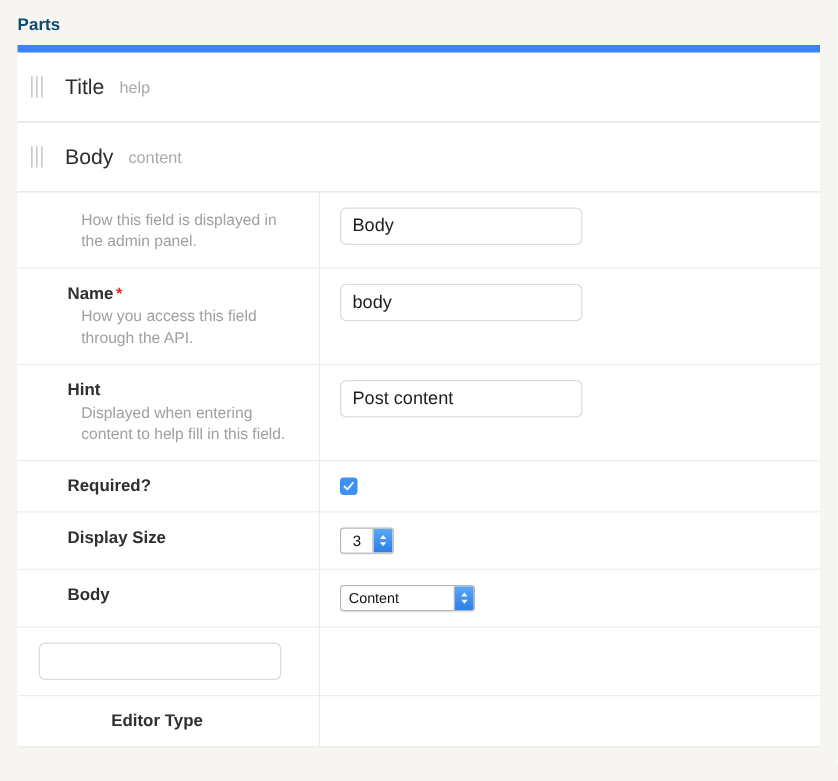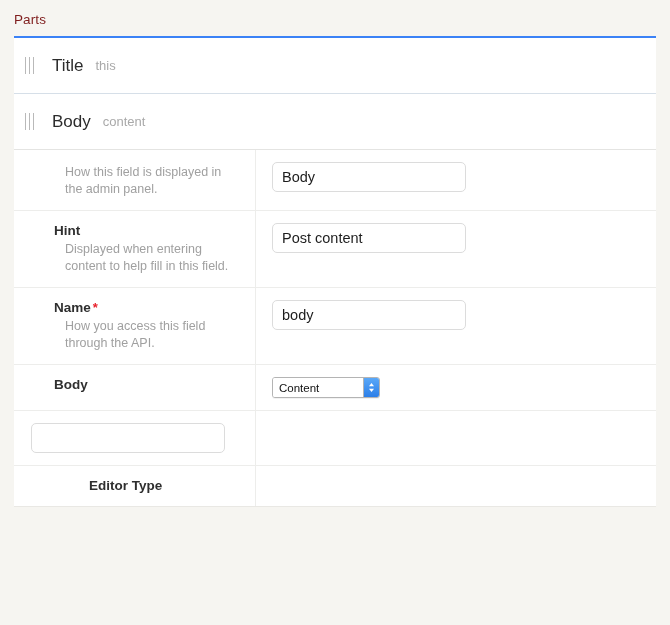--- a/index.html
+++ b/index.html
@@ -10,29 +10,29 @@
     width: 670px;
     height: 625px;
     background: #f6f5f1;
     font-family: "Liberation Sans", sans-serif;
     -webkit-font-smoothing: antialiased;
     overflow: hidden;
   }
 
   .page-title {
     font-size: 13.5px;
-    font-weight: normal;
-    color: #7f1d1d;
+    font-weight: bold;
+    color: #0c4a6e;
     padding: 12px 0 9px 14px;
     letter-spacing: 0.1px;
   }
 
   .card {
     background: #ffffff;
-    border-top: 2px solid #3b82f6;
+    border-top: 6px solid #3b82f6;
     border-bottom: 1px solid #e9e8e4;
     margin: 0 14px 0 14px;
     box-sizing: border-box;
     width: 642px;
   }
 
   
   .part-row {
     display: flex;
     align-items: center;
@@ -232,21 +232,21 @@
 
 <div class="card">
 
   <div class="part-row divider-blue">
     <div class="drag-handle">
       <span></span>
         <span></span>
         <span></span>
     </div>
     <div class="part-name">Title</div>
-    <div class="part-type">this</div>
+    <div class="part-type">help</div>
   </div>
 
   <div class="part-row divider-grey">
     <div class="drag-handle">
       <span></span>
         <span></span>
         <span></span>
     </div>
     <div class="part-name">Body</div>
     <div class="part-type">content</div>
@@ -258,39 +258,67 @@
       <div class="scell-label">
         <div class="help">How this field is displayed in the admin panel.</div>
       </div>
       <div class="scell-value">
         <input class="text-input" type="text" value="Body" style="">
       </div>
     </div>
 
     <div class="srow">
       <div class="scell-label">
+        <div class="lbl"><span>Name</span><span class="req-star">*</span></div>
+        <div class="help">How you access this field through the API.</div>
+      </div>
+      <div class="scell-value">
+        <input class="text-input" type="text" value="body" style="">
+      </div>
+    </div>
+
+    <div class="srow">
+      <div class="scell-label">
         <div class="lbl"><span>Hint</span><span class="req-star"></span></div>
         <div class="help">Displayed when entering content to help fill in this field.</div>
       </div>
       <div class="scell-value">
         <input class="text-input" type="text" value="Post content" style="">
       </div>
     </div>
 
     <div class="srow">
       <div class="scell-label">
-        <div class="lbl"><span>Name</span><span class="req-star">*</span></div>
-        <div class="help">How you access this field through the API.</div>
-      </div>
-      <div class="scell-value">
-        <input class="text-input" type="text" value="body" style="">
-      </div>
-    </div>
-
-
+        <div class="lbl"><span>Required?</span></div>
+      </div>
+      <div class="scell-value">
+        <div class="cbx">
+          <svg width="10" height="10" viewBox="0 0 10 10">
+            <path d="M1.6 5.2 L3.9 7.5 L8.4 2.2" fill="none" stroke="#ffffff" stroke-width="1.5" stroke-linecap="round" stroke-linejoin="round"></path>
+          </svg>
+        </div>
+      </div>
+    </div>
+
+    <div class="srow">
+      <div class="scell-label">
+        <div class="lbl"><span>Display Size</span></div>
+      </div>
+      <div class="scell-value">
+        <div class="stepper">
+          <div class="stepper-val">3</div>
+          <div class="stepper-btn">
+            <svg width="9" height="13" viewBox="0 0 9 13" class="chev">
+              <path d="M4.5 2 L7 5.2 L2 5.2 Z" fill="#ffffff"></path>
+              <path d="M4.5 11 L7 7.8 L2 7.8 Z" fill="#ffffff"></path>
+            </svg>
+          </div>
+        </div>
+      </div>
+    </div>
 
     <div class="srow">
       <div class="scell-label">
         <div class="lbl"><span>Body</span></div>
       </div>
       <div class="scell-value">
         <div class="nselect wide">
           <div class="nselect-val">Content</div>
           <div class="nselect-btn">
             <svg width="9" height="13" viewBox="0 0 9 13" class="chev">

